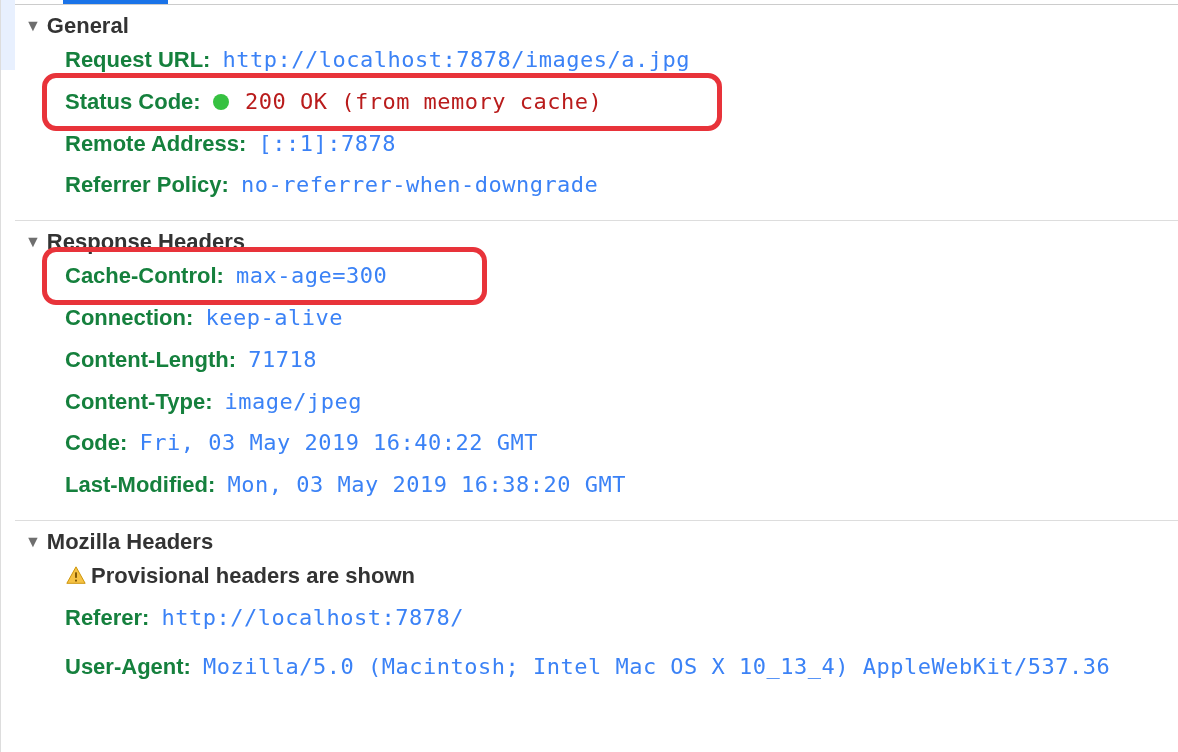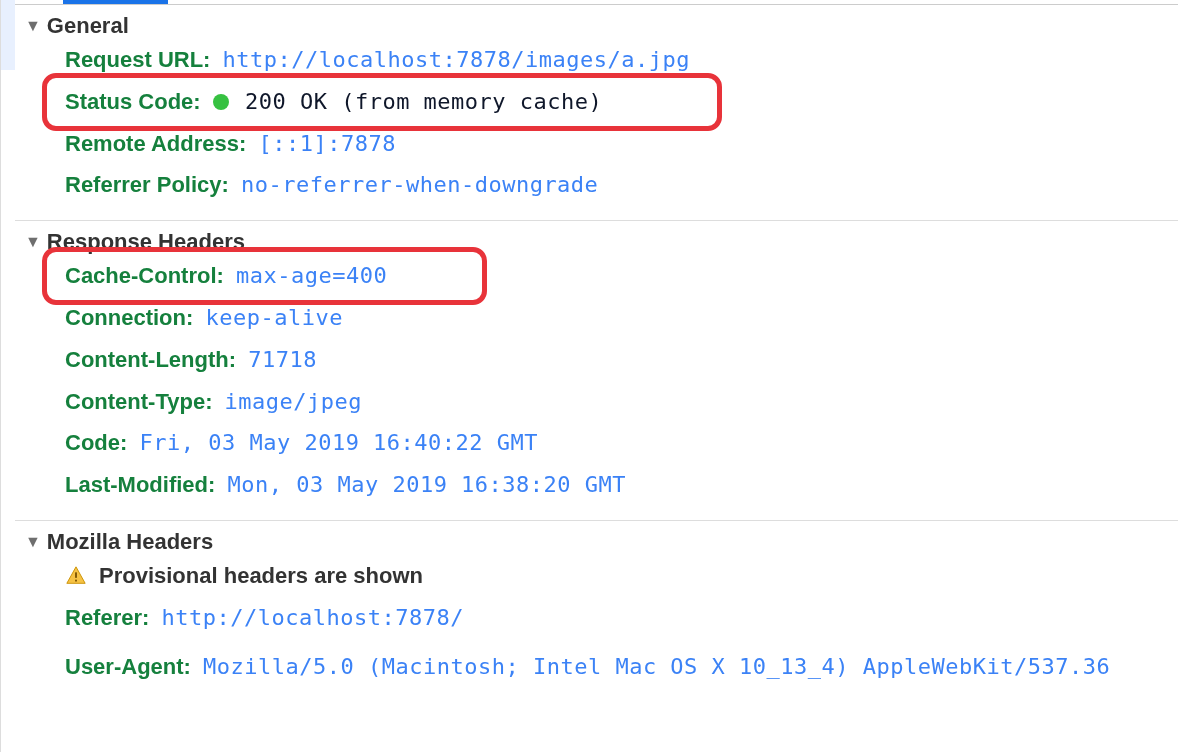--- a/index.html
+++ b/index.html
@@ -67,21 +67,21 @@
   .kv-row .key {
     font-weight: 700;
     color: #15803d;
   }
   .kv-row .val {
     font-family: Menlo, Consolas, monospace;
     letter-spacing: 0.5px;
     color: #3b82f6;
     padding-left: 6px;
   }
-  .kv-row .val.gray { color: #0f172a; }
+  .kv-row .val.gray { color: #b91c1c; }
   .status-dot {
     display: inline-block;
     width: 16px; height: 16px;
     background: #36c141;
     border-radius: 50%;
     vertical-align: -1px;
     margin-left: 6px;
     margin-right: 4px;
   }
   .highlight {
@@ -91,21 +91,21 @@
     pointer-events: none;
   }
   
   .hl1 { left: -23px; top: -8px; width: 680px; height: 58px; }
   
   .hl2 { left: -23px; top: -8px; width: 445px; height: 58px; }
 
   .warn-row {
     display: flex;
     align-items: center;
-    gap: 12px;
+    gap: 4px;
     padding-left: 50px;
     line-height: 1.9;
   }
   .warn-icon {
     width: 22px; height: 22px;
   }
   .warn-text {
     font-weight: 700;
     color: #333;
   }
@@ -149,21 +149,21 @@
 
   <div class="section">
     <div class="section-title">
       <span class="tri">▼</span>
       <span>Response Headers</span>
     </div>
     <div class="kv">
       <div class="kv-row">
         <div class="highlight hl2"></div>
         <span class="key">Cache-Control:</span>
-        <span class="val">max-age=400</span>
+        <span class="val">max-age=300</span>
       </div>
       <div class="kv-row">
         <span class="key">Connection:</span>
         <span class="val">keep-alive</span>
       </div>
       <div class="kv-row">
         <span class="key">Content-Length:</span>
         <span class="val">71718</span>
       </div>
       <div class="kv-row">

